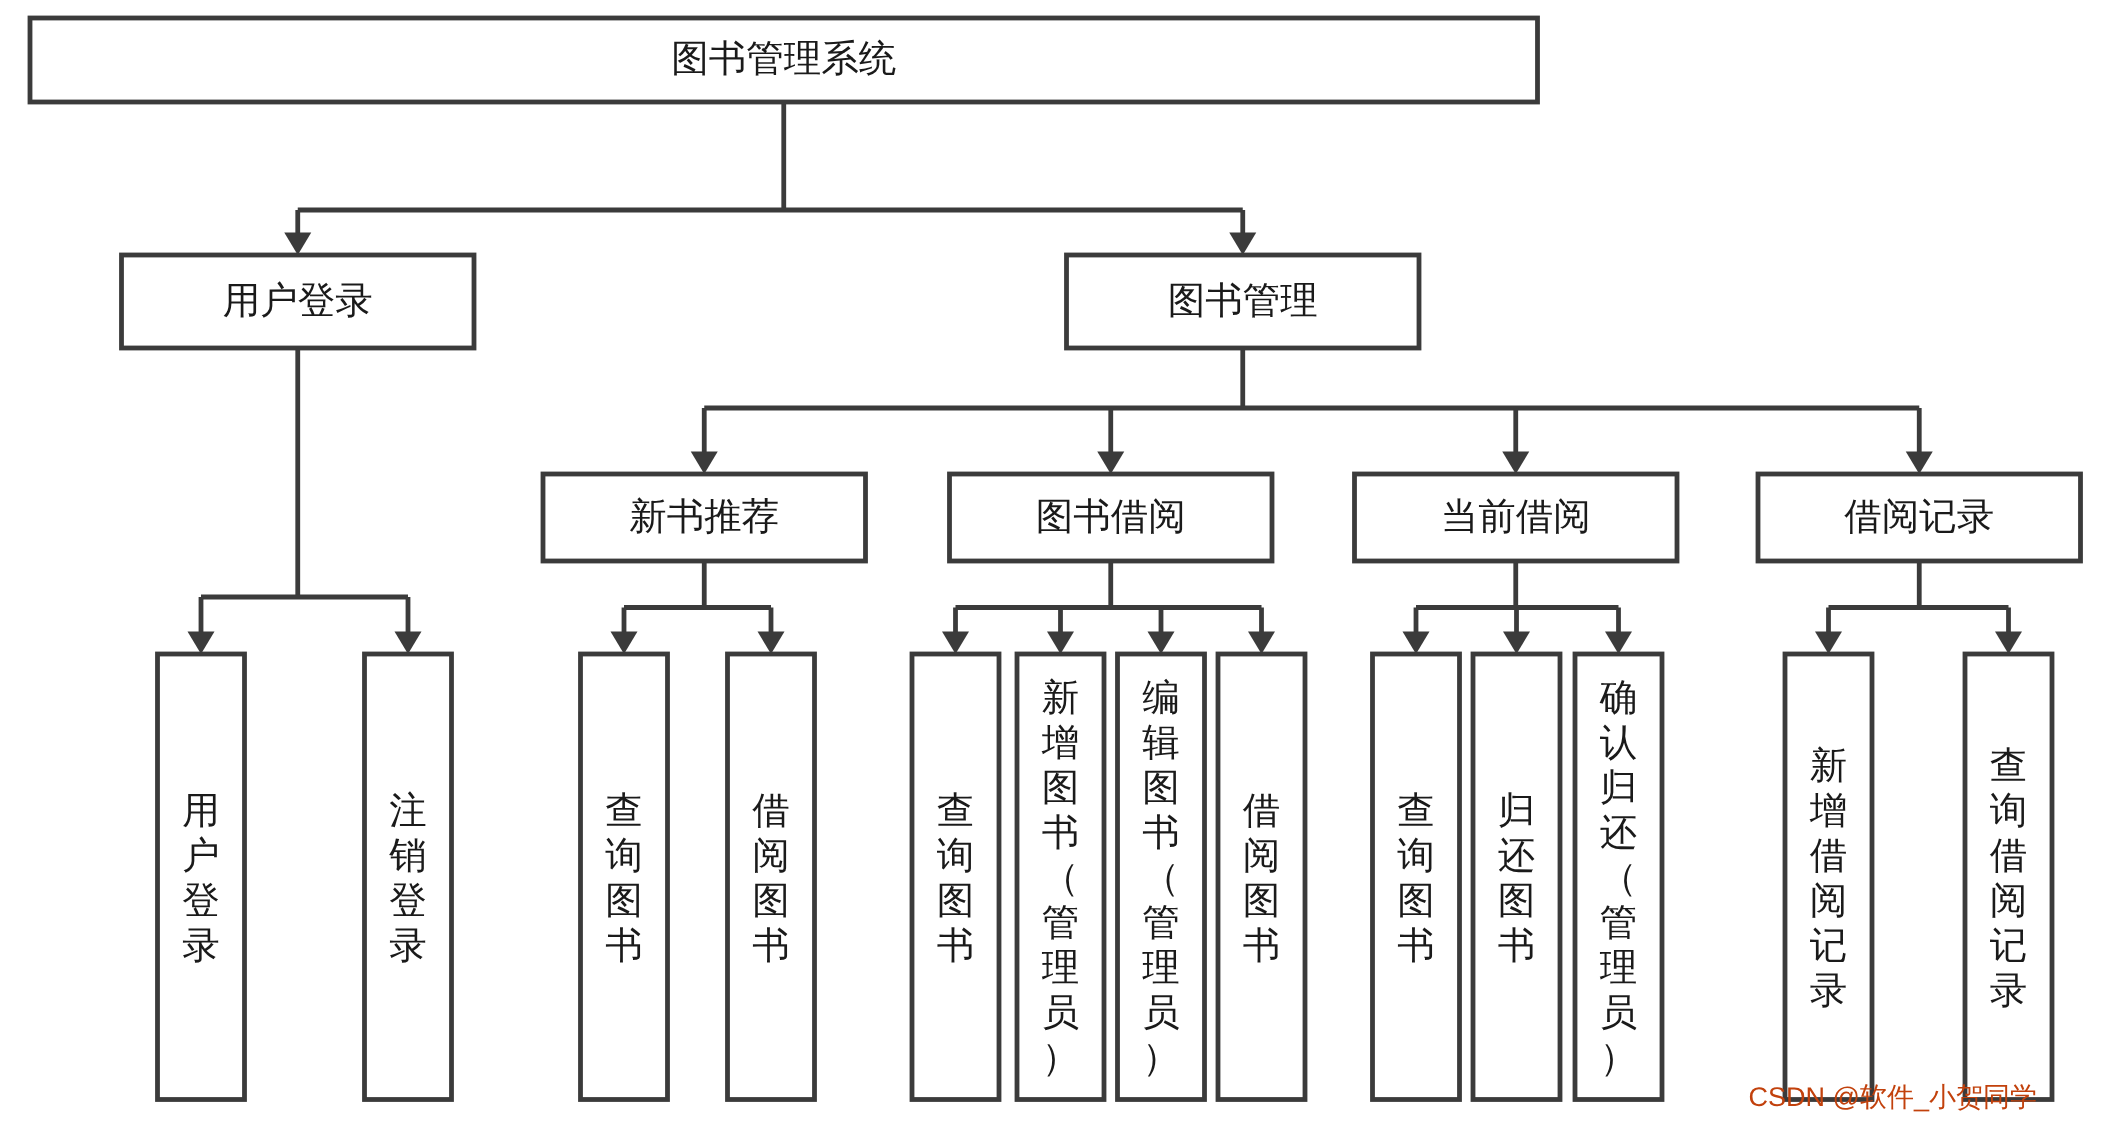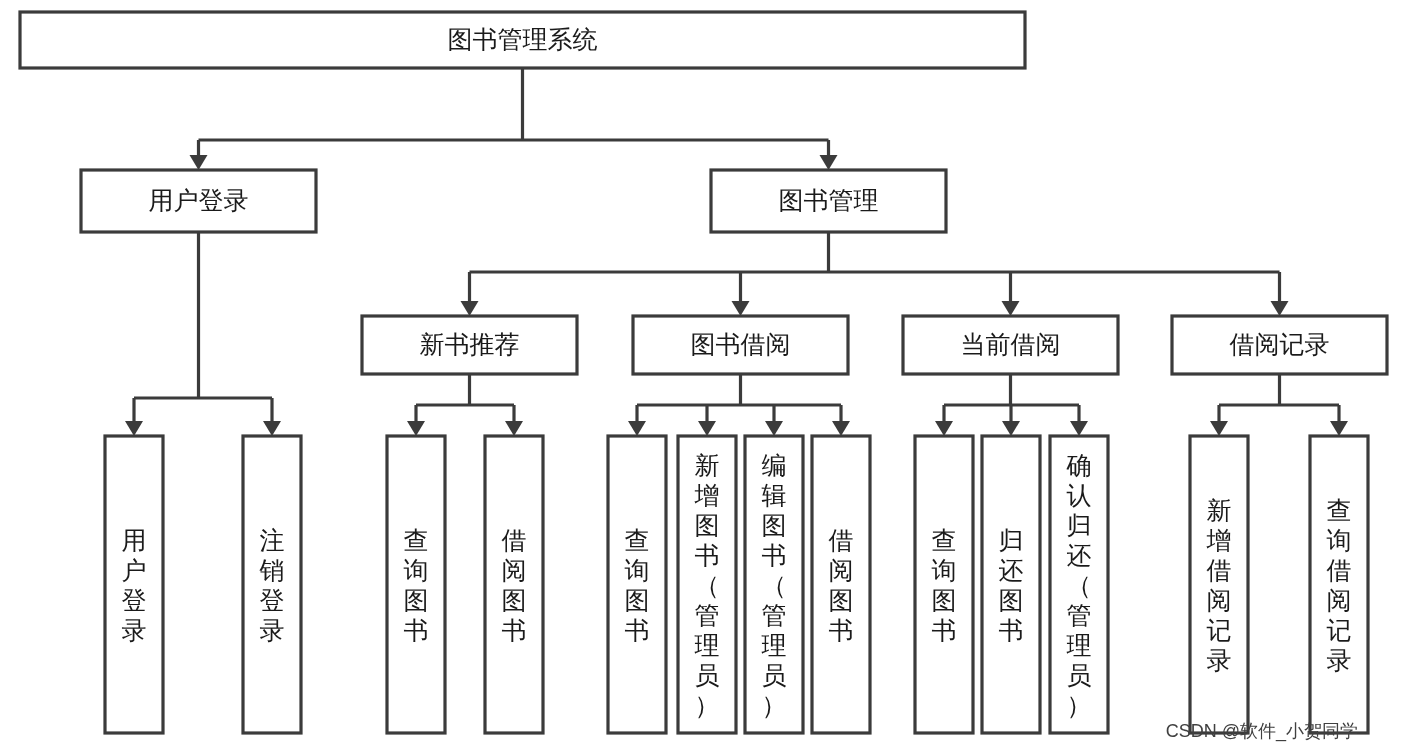--- a/index.html
+++ b/index.html
@@ -8,21 +8,21 @@
   #stage{position:relative;width:1368px;height:747px;background:#fff;}
   svg#diagram{position:absolute;left:0;top:0;width:1405px;height:747px;}
   .node-rect{fill:#ffffff;stroke:#3b3b3b;stroke-width:3.2;}
   .conn{stroke:#3b3b3b;stroke-width:3.2;fill:none;}
   .arrowhead{fill:#3b3b3b;}
   .node-label{fill:#1a1a1a;font-family:"Liberation Sans","DejaVu Sans",sans-serif;
               font-size:25px;text-anchor:middle;dominant-baseline:middle;}
   .leaf-label{fill:#1a1a1a;font-family:"Liberation Sans","DejaVu Sans",sans-serif;
               font-size:25px;text-anchor:middle;}
   .leaf-label tspan{letter-spacing:0px;}
-  .watermark{position:absolute;right:10px;bottom:4px;color:#404040;font-size:18px;
+  .watermark{position:absolute;right:10px;bottom:4px;color:#c2410c;font-size:18px;
              font-family:"Liberation Sans","DejaVu Sans",sans-serif;white-space:nowrap;}
 </style>
 </head>
 <body>
 
 <div id="stage">
   <svg id="diagram" viewBox="0 0 1405 747">
     <defs>
       <marker id="arrow" viewBox="0 0 12 12" refX="6" refY="10" markerWidth="8" markerHeight="10" orient="auto-start-reverse">
         <path d="M 1 0 L 11 0 L 6 11 z" class="arrowhead"></path>

